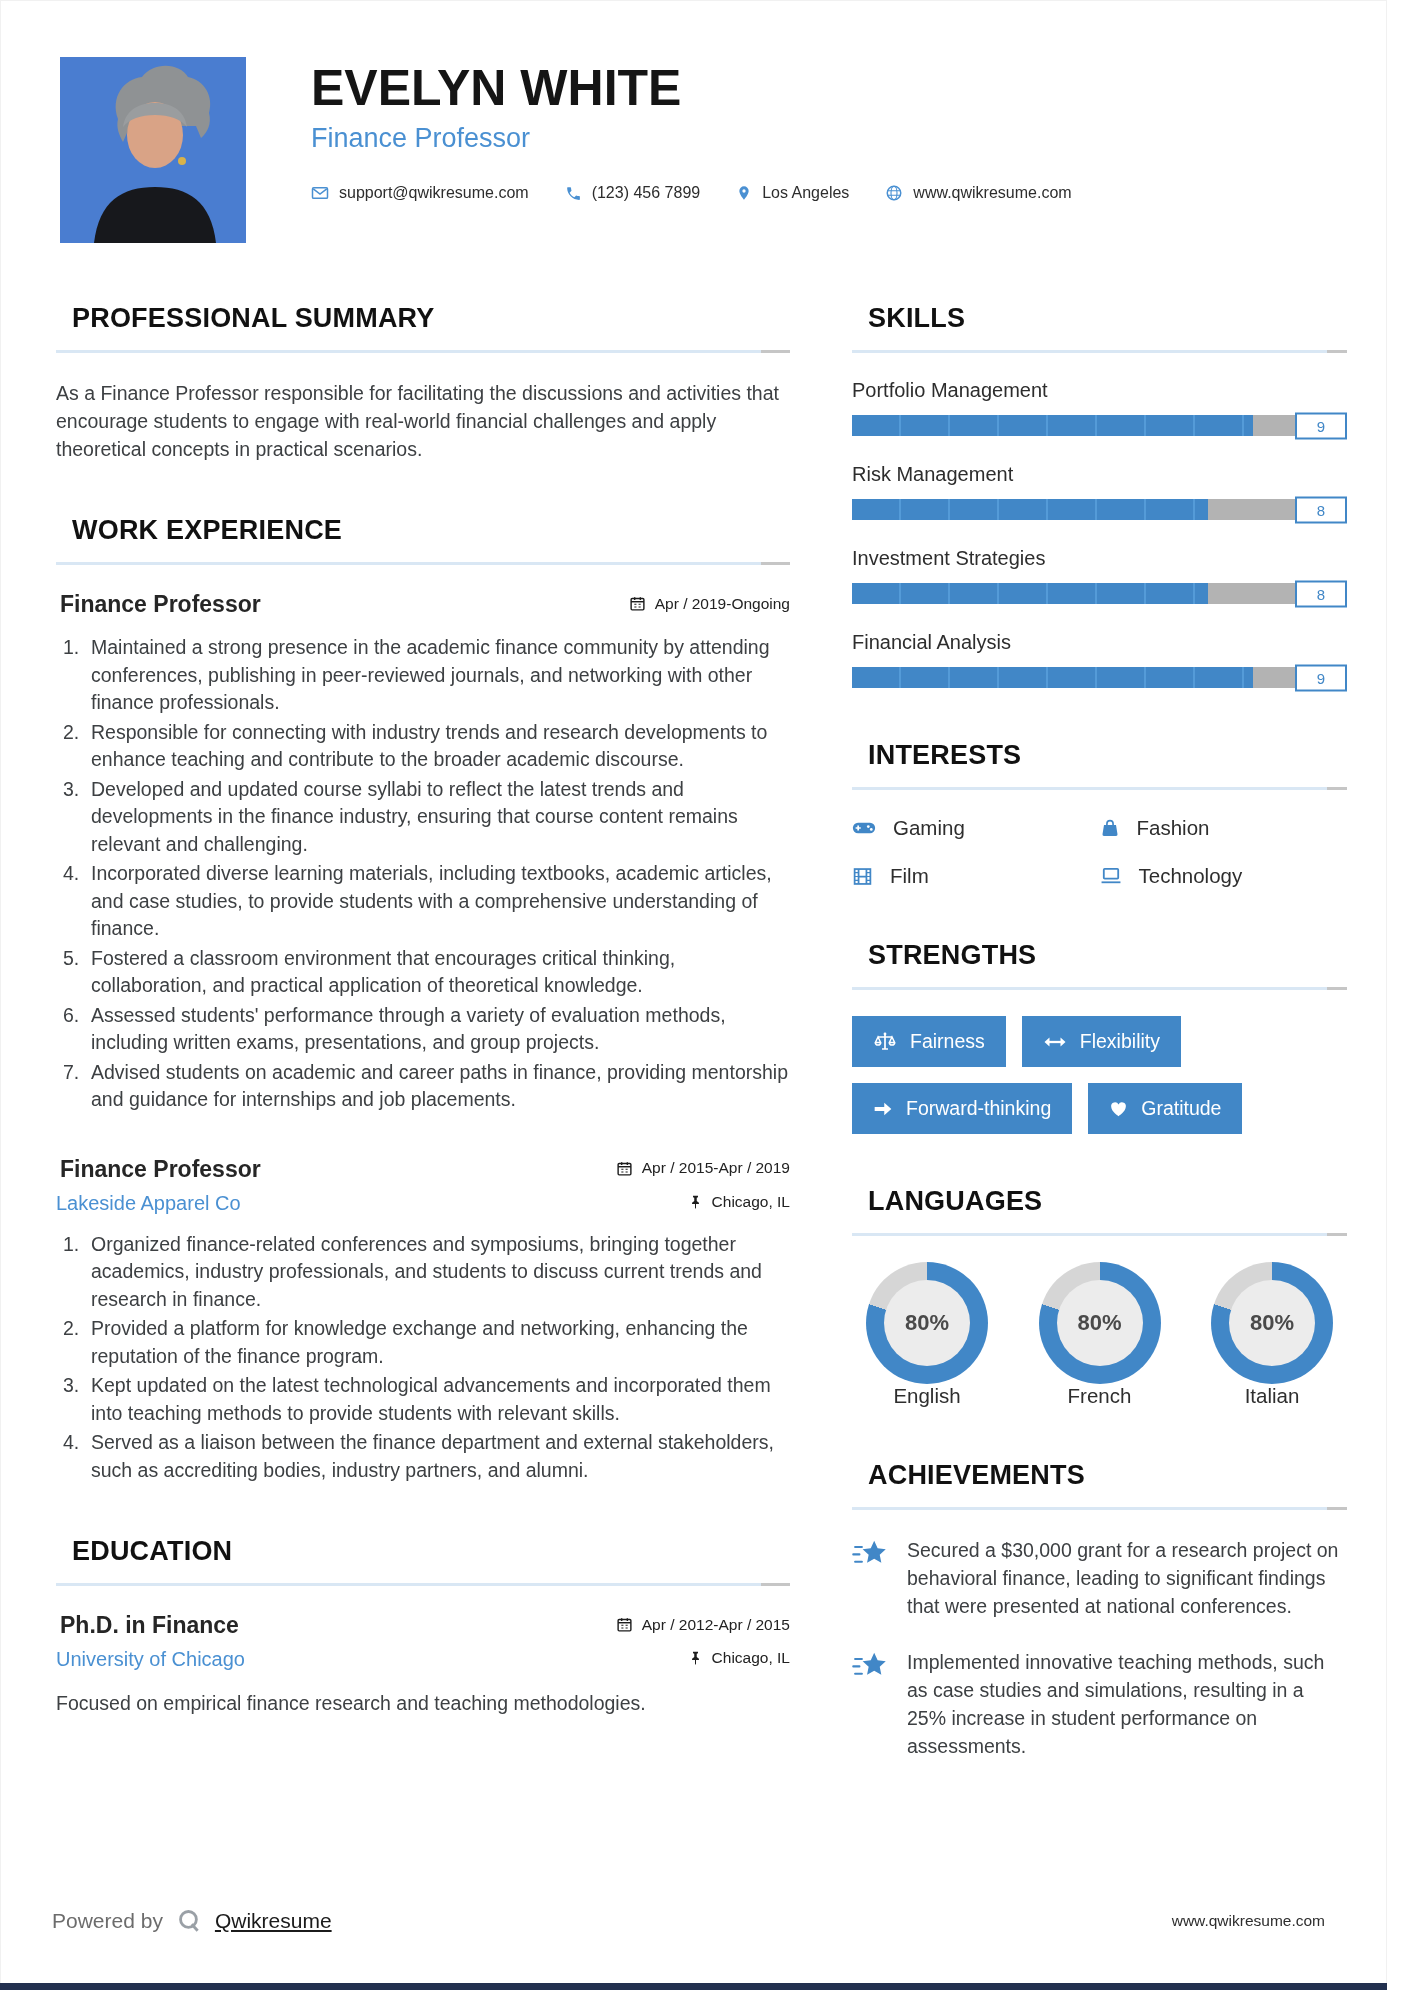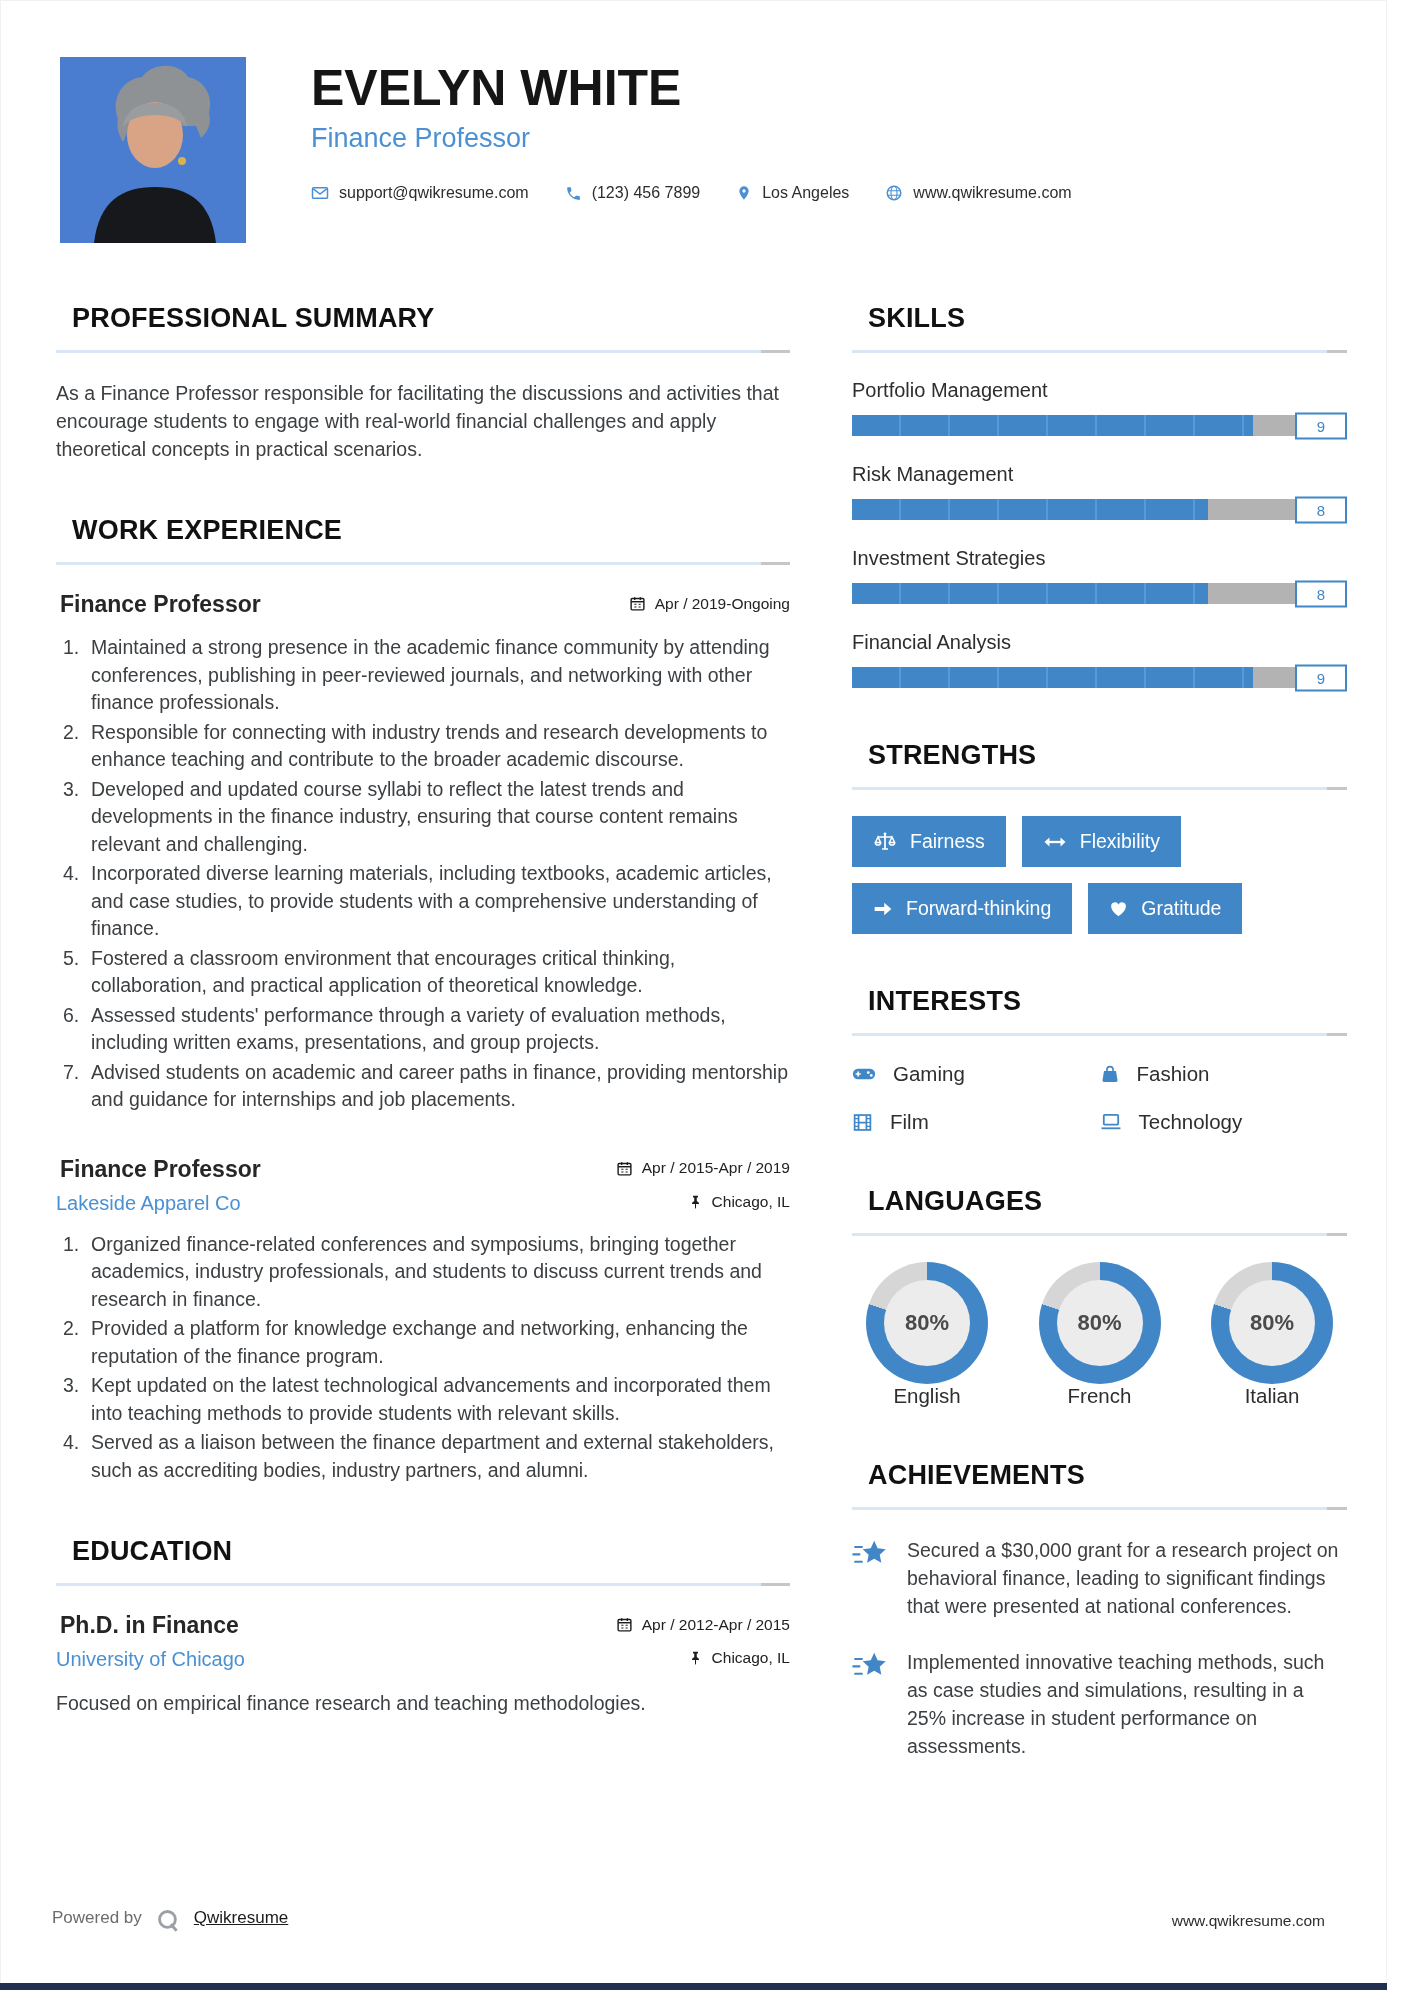--- a/index.html
+++ b/index.html
@@ -80,21 +80,21 @@
   .lang-label { margin-top:0; font-size:20.5px; color:#2e2e2e; }
 
   
   .ach { display:flex; gap:18px; margin-bottom:28px; }
   .ach .icon { color:#4187c7; flex:none; margin-top:3px; }
   .ach-text { font-size:19.5px; line-height:28px; }
 
   
   footer { position:absolute; left:52px; right:62px; bottom:56px;
     display:flex; justify-content:space-between; align-items:center; }
-  .powered { display:flex; gap:13px; font-size:17px; color:#6c6c6c; }
+  .powered { display:flex; align-items:center; gap:13px; font-size:21px; color:#6c6c6c; }
   .q-logo { color:#9aa0a6; }
   .brand { color:#1b1b1b; text-decoration:underline; cursor:pointer; }
   .website { font-size:15.5px; color:#2d2d2d; }
   .bottom-bar { position:absolute; left:0; bottom:0; width:100%; height:7px; background:#22304f; }
 </style>
 </head>
 <body>
 
 <div class="page">
 
@@ -293,62 +293,20 @@
      <div class="skill-name">Financial Analysis</div>
      <div class="skill-bar">
        <div class="skill-fill" style="width:81%"></div>
        <div class="skill-badge">9</div>
      </div>
    </div>
           </div>
       </section>
 
       <section>
-        <h2>STRENGTHS</h2>
-        <div class="rule"></div>
-        <div class="strengths" id="strengths">
-            <div class="strength">
-              <span class="icon">
-                <svg width="24" height="22" viewBox="0 0 24 22">
-                  <path d="M12 3v15M5 6h14M9 18h6" stroke="currentColor" stroke-width="1.7" fill="none"></path>
-                  <circle cx="12" cy="3" r="1.4" fill="currentColor"></circle>
-                  <path d="M5 6l-2.6 5.5h5.2L5 6zM2.4 11.5a2.6 2.6 0 0 0 5.2 0M19 6l-2.6 5.5h5.2L19 6zM16.4 11.5a2.6 2.6 0 0 0 5.2 0" stroke="currentColor" stroke-width="1.5" fill="none"></path>
-                </svg>
-              </span>
-              <span>Fairness</span>
-            </div>
-            <div class="strength">
-              <span class="icon">
-                <svg width="24" height="16" viewBox="0 0 24 16">
-                  <path d="M5 8h14" stroke="currentColor" stroke-width="2.3"></path>
-                  <path fill="currentColor" d="M6.5 3.5L1.5 8l5 4.5zM17.5 3.5L22.5 8l-5 4.5z"></path>
-                </svg>
-              </span>
-              <span>Flexibility</span>
-            </div>
-            <div class="strength">
-              <span class="icon">
-                <svg width="20" height="16" viewBox="0 0 24 18">
-                  <path fill="currentColor" d="M2 6.5h11.5V1.5L22 9l-8.5 7.5v-5H2z"></path>
-                </svg>
-              </span>
-              <span>Forward-thinking</span>
-            </div>
-            <div class="strength">
-              <span class="icon">
-                <svg width="19" height="17" viewBox="0 0 24 22">
-                  <path fill="currentColor" d="M12 21S2.5 15 2.5 8.5A5 5 0 0 1 12 5.8a5 5 0 0 1 9.5 2.7C21.5 15 12 21 12 21z"></path>
-                </svg>
-              </span>
-              <span>Gratitude</span>
-            </div>
-          </div>
-      </section>
-
-      <section>
         <h2>INTERESTS</h2>
         <div class="rule"></div>
         <div class="interests-grid" id="interests">
             <div class="interest">
               <span class="icon">
                 <svg width="24" height="18" viewBox="0 0 28 20">
                   <rect x="1" y="4" width="26" height="12" rx="6" fill="currentColor"></rect>
                   <path d="M7.2 7v6M4.2 10h6" stroke="#fff" stroke-width="2"></path>
                   <circle cx="19" cy="8.3" r="1.6" fill="#fff"></circle>
                   <circle cx="22.5" cy="11.7" r="1.6" fill="#fff"></circle>
@@ -376,20 +334,62 @@
               <span>Film</span>
             </div>
             <div class="interest">
               <span class="icon">
                 <svg width="22" height="18" viewBox="0 0 24 20">
                   <rect x="4" y="2" width="16" height="11" rx="1" fill="none" stroke="currentColor" stroke-width="2"></rect>
                   <path d="M1.5 17h21" stroke="currentColor" stroke-width="2"></path>
                 </svg>
               </span>
               <span>Technology</span>
+            </div>
+          </div>
+      </section>
+
+      <section>
+        <h2>STRENGTHS</h2>
+        <div class="rule"></div>
+        <div class="strengths" id="strengths">
+            <div class="strength">
+              <span class="icon">
+                <svg width="24" height="22" viewBox="0 0 24 22">
+                  <path d="M12 3v15M5 6h14M9 18h6" stroke="currentColor" stroke-width="1.7" fill="none"></path>
+                  <circle cx="12" cy="3" r="1.4" fill="currentColor"></circle>
+                  <path d="M5 6l-2.6 5.5h5.2L5 6zM2.4 11.5a2.6 2.6 0 0 0 5.2 0M19 6l-2.6 5.5h5.2L19 6zM16.4 11.5a2.6 2.6 0 0 0 5.2 0" stroke="currentColor" stroke-width="1.5" fill="none"></path>
+                </svg>
+              </span>
+              <span>Fairness</span>
+            </div>
+            <div class="strength">
+              <span class="icon">
+                <svg width="24" height="16" viewBox="0 0 24 16">
+                  <path d="M5 8h14" stroke="currentColor" stroke-width="2.3"></path>
+                  <path fill="currentColor" d="M6.5 3.5L1.5 8l5 4.5zM17.5 3.5L22.5 8l-5 4.5z"></path>
+                </svg>
+              </span>
+              <span>Flexibility</span>
+            </div>
+            <div class="strength">
+              <span class="icon">
+                <svg width="20" height="16" viewBox="0 0 24 18">
+                  <path fill="currentColor" d="M2 6.5h11.5V1.5L22 9l-8.5 7.5v-5H2z"></path>
+                </svg>
+              </span>
+              <span>Forward-thinking</span>
+            </div>
+            <div class="strength">
+              <span class="icon">
+                <svg width="19" height="17" viewBox="0 0 24 22">
+                  <path fill="currentColor" d="M12 21S2.5 15 2.5 8.5A5 5 0 0 1 12 5.8a5 5 0 0 1 9.5 2.7C21.5 15 12 21 12 21z"></path>
+                </svg>
+              </span>
+              <span>Gratitude</span>
             </div>
           </div>
       </section>
 
       <section>
         <h2>LANGUAGES</h2>
         <div class="rule"></div>
         <div class="langs" id="languages">
             <div class="lang">
      <div class="donut" style="background:conic-gradient(#4187c7 0 288deg, #d6d6d6 288deg 360deg)">

